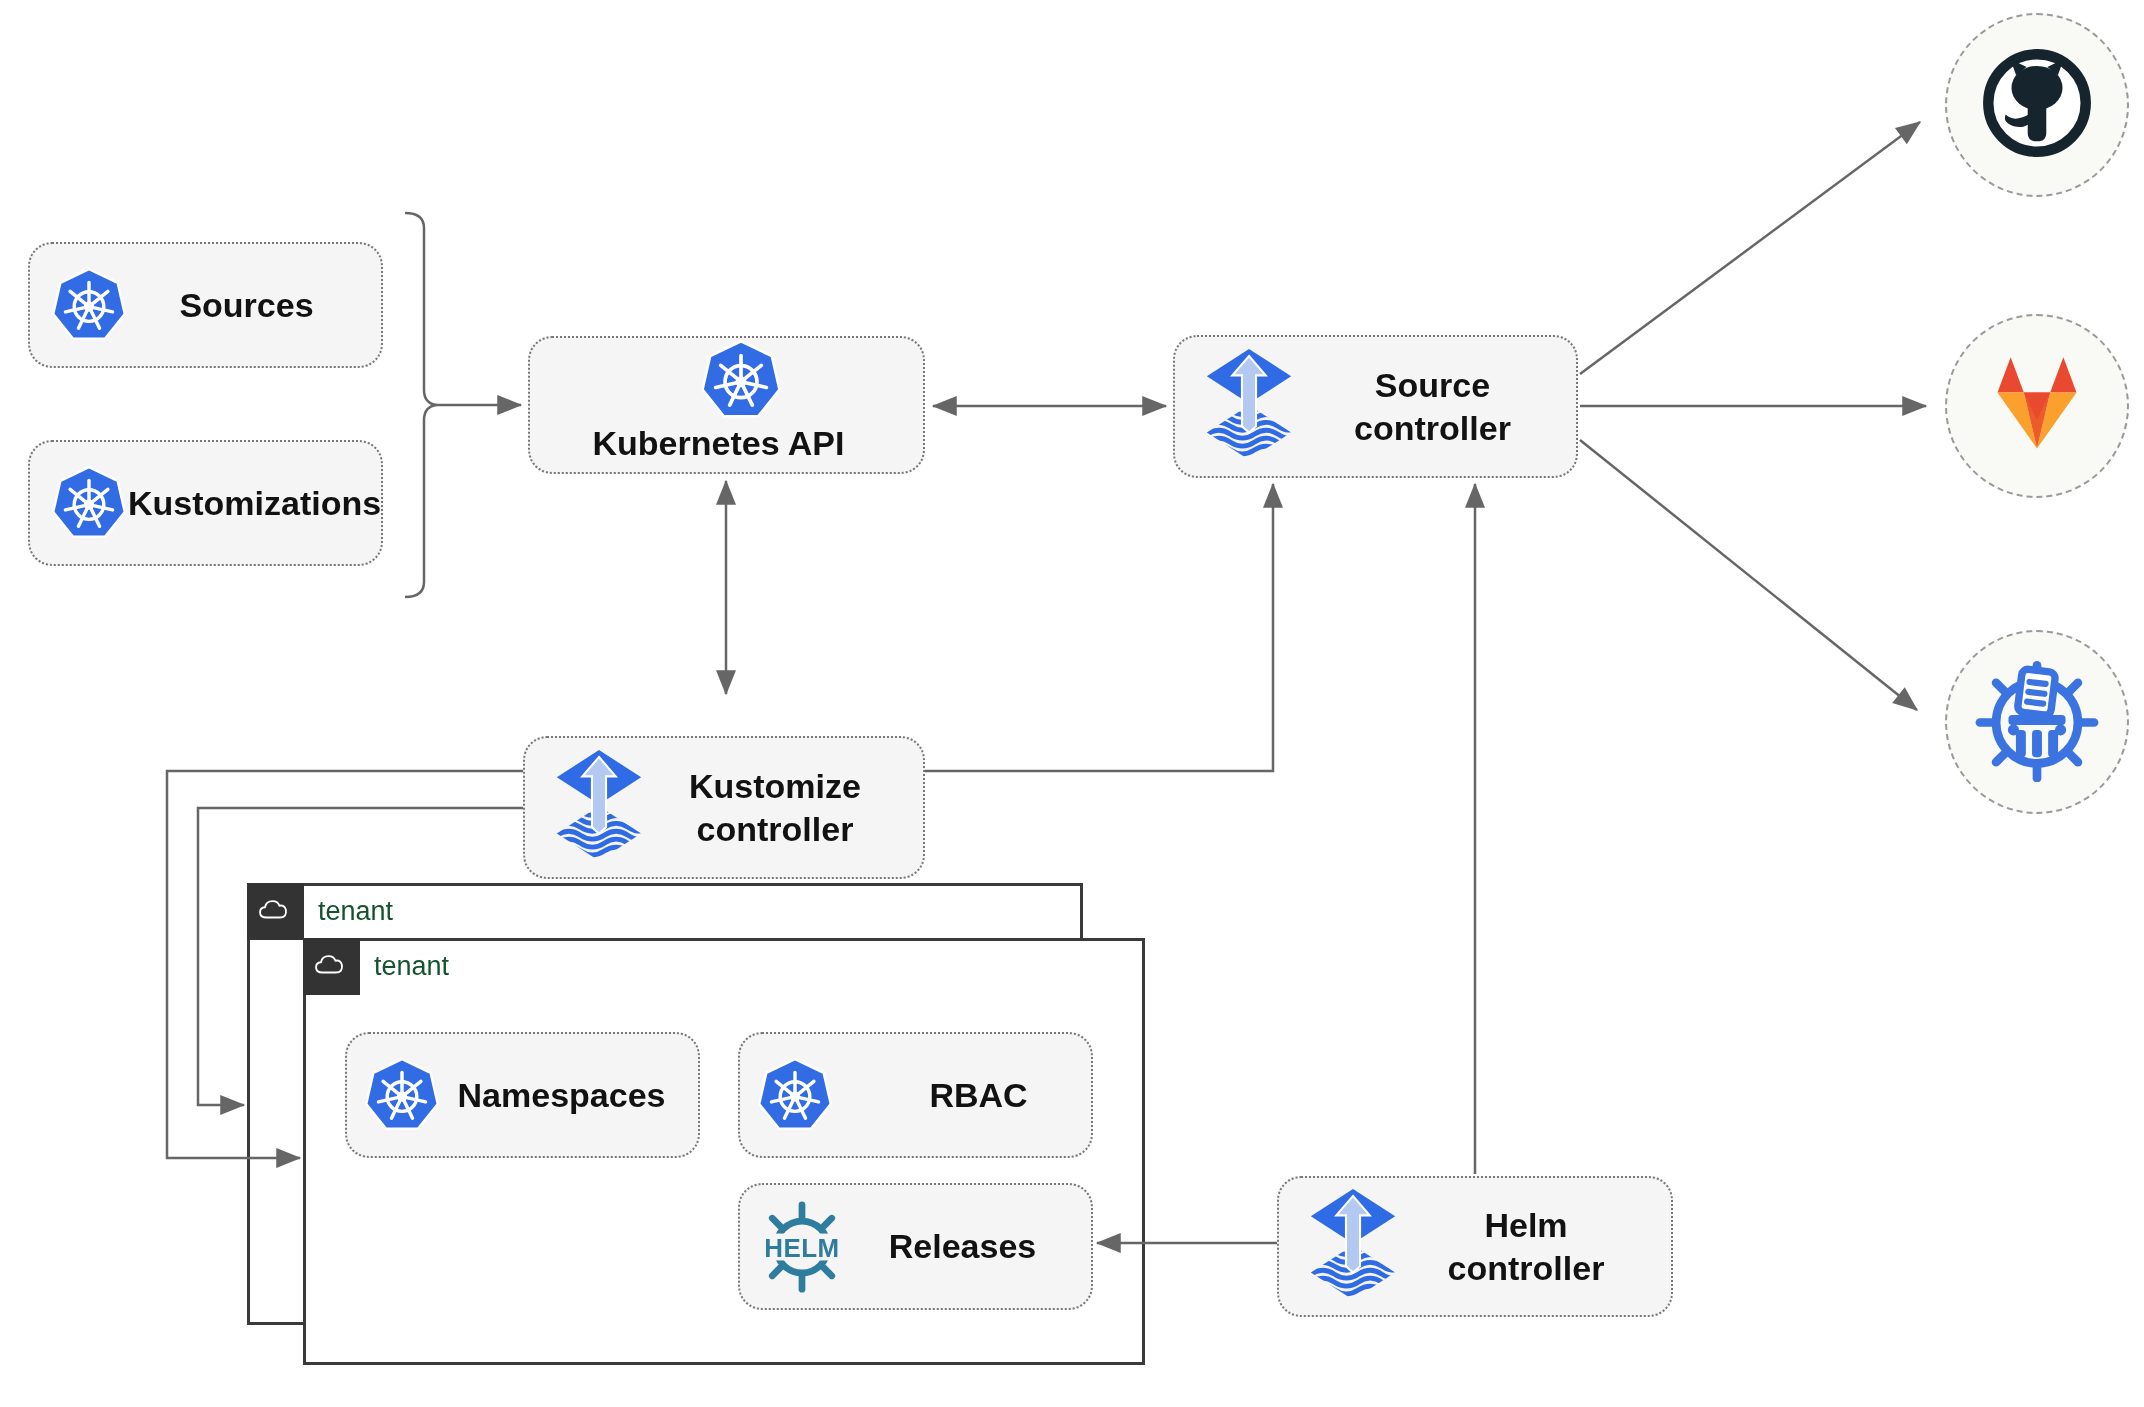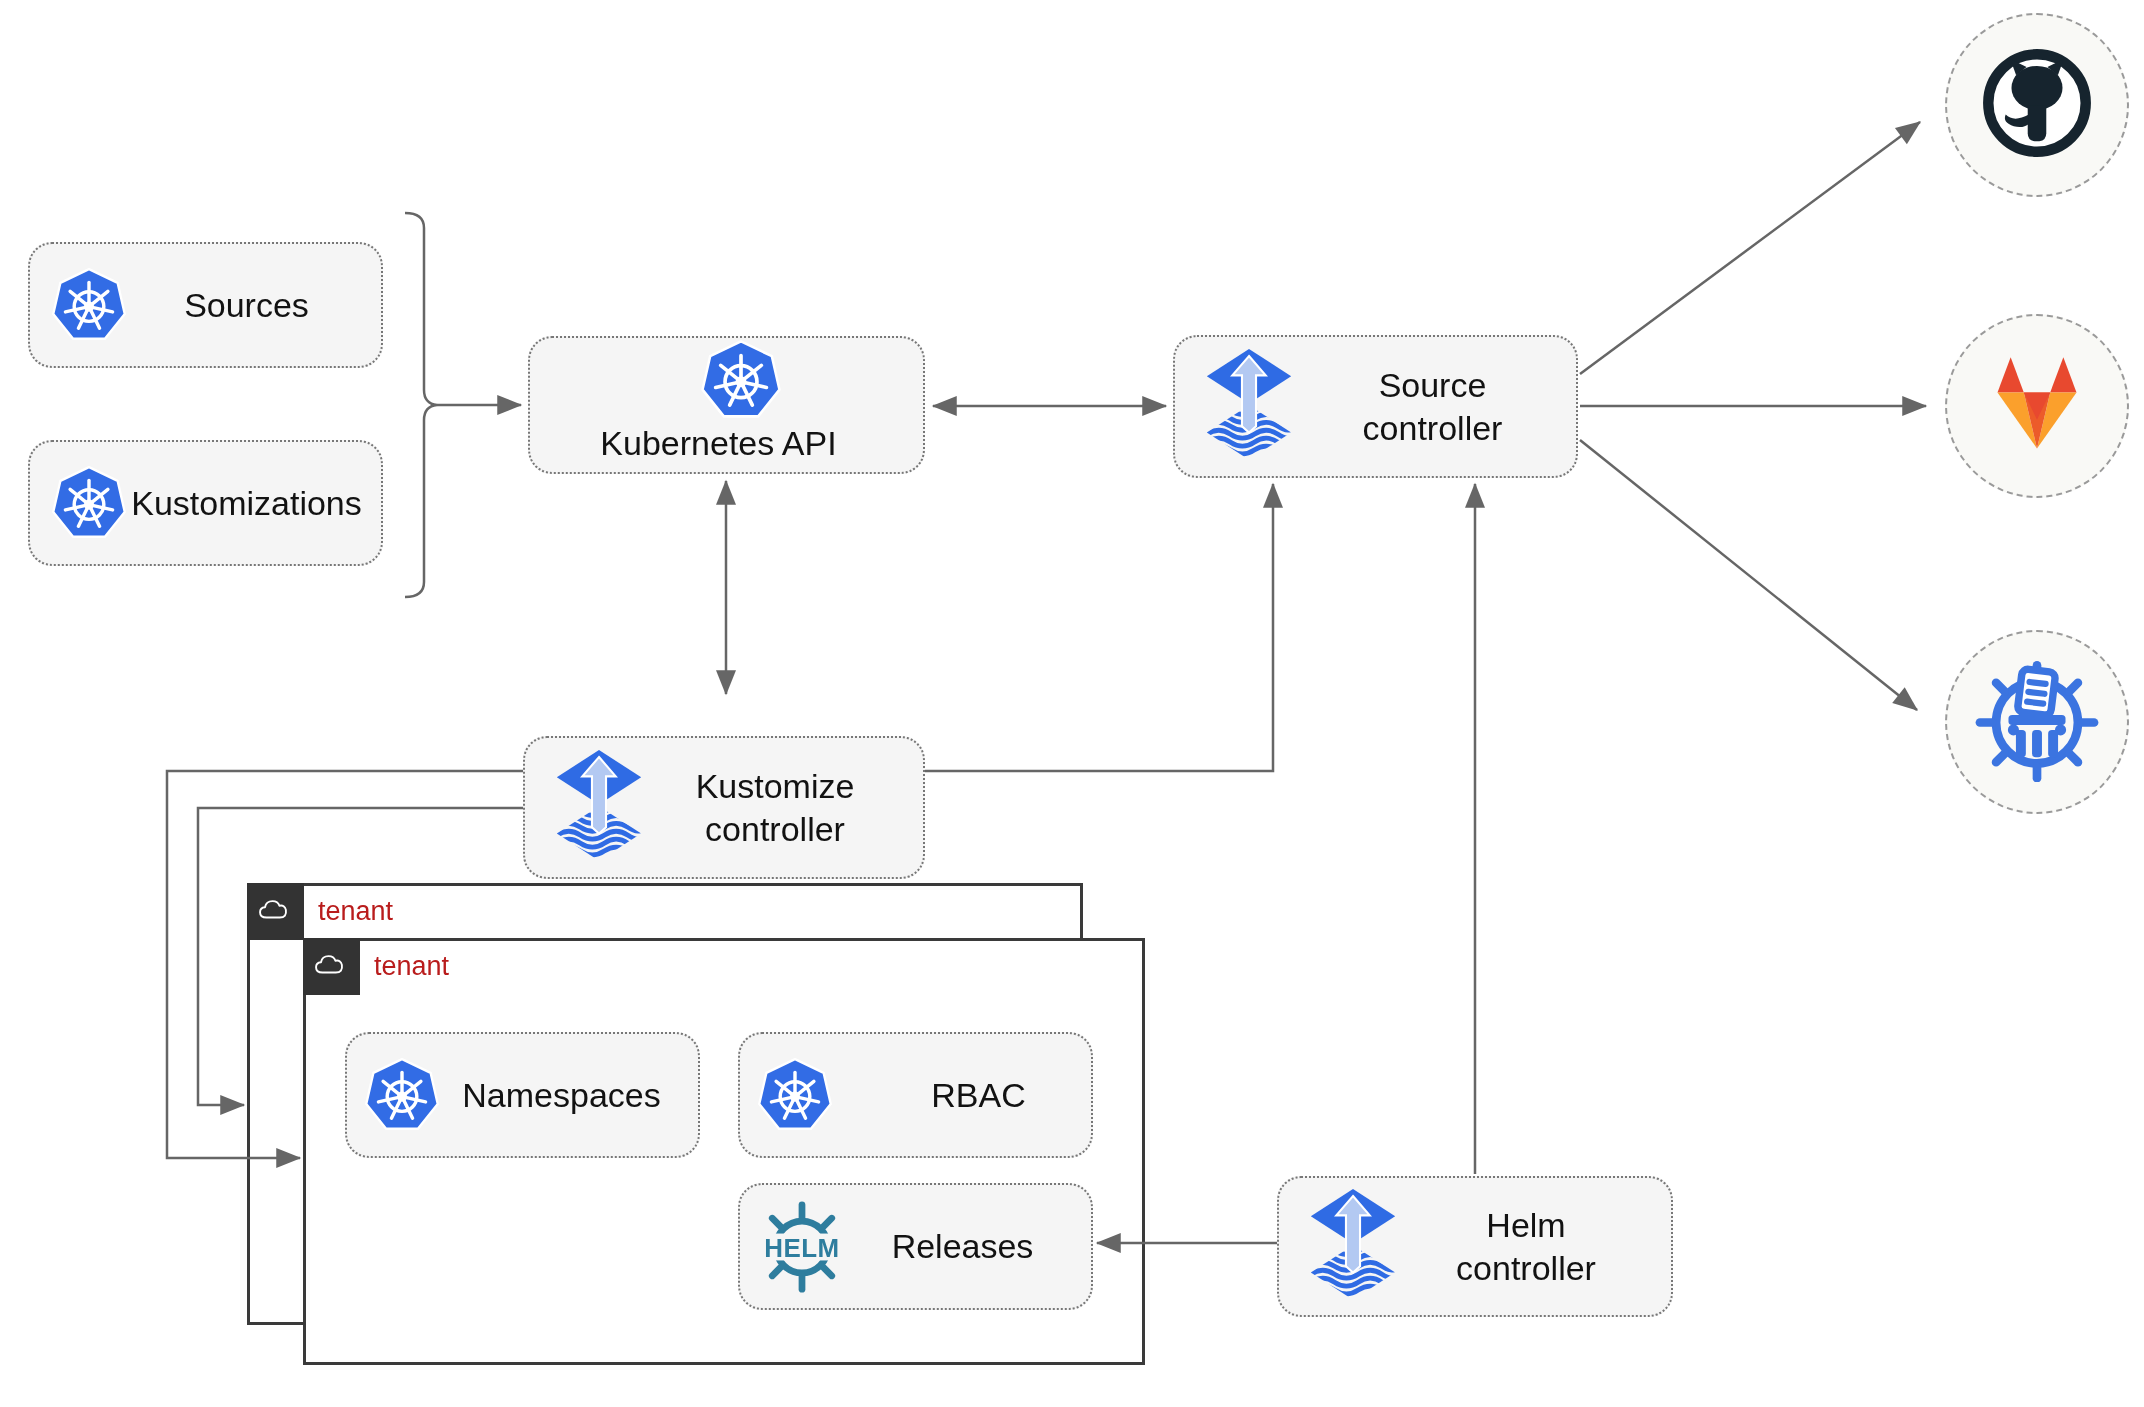--- a/index.html
+++ b/index.html
@@ -6,29 +6,29 @@
   body{font-family:"Liberation Sans","DejaVu Sans",sans-serif;}
   #canvas{position:relative;width:2144px;height:1407px;background:#ffffff;overflow:hidden;}
 
   
   #wires{position:absolute;left:0;top:0;width:2144px;height:1407px;pointer-events:none;z-index:40;}
   .connector{stroke:var(--arrow-gray);stroke-width:2.5;fill:none;}
   .arrhead{fill:var(--arrow-gray);}
 
   
   .node{position:absolute;box-sizing:border-box;background:var(--box-fill);
-        border:2px dotted #777;border-radius:24px;display:flex;align-items:center;z-index:20;}
+        border:2px dotted #777;border-radius:24px;display:flex;align-items:center;z-index:20;font-weight:bold;}
   .node .icon{flex:0 0 auto;margin-left:20px;display:flex;align-items:center;}
   .node .lbl{flex:1;text-align:center;font-size:34px;color:#121212;line-height:1.24;padding-right:16px;}
 
   
   .tenant{position:absolute;box-sizing:border-box;background:#ffffff;border:3px solid #3a3a3a;z-index:10;}
   .tenant .hd{position:absolute;top:-3px;left:-3px;width:57px;height:57px;background:var(--tenant-header);
               display:flex;align-items:center;justify-content:center;}
-  .tenant .tlabel{position:absolute;top:-3px;left:68px;height:57px;line-height:57px;font-size:27px;color:#b91c1c;}
+  .tenant .tlabel{position:absolute;top:-3px;left:68px;height:57px;line-height:57px;font-size:27px;color:#14532d;}
 
   
   .ep{position:absolute;width:184px;height:184px;box-sizing:border-box;border-radius:50%;
       border:2.5px dashed #9a9a9a;background:#f9f9f6;display:flex;align-items:center;justify-content:center;z-index:20;}
 
   
   .f-k8s{fill:var(--kubernetes-blue);}
   .f-flux{fill:var(--flux-blue);}
   .s-flux{stroke:var(--flux-blue);}
   .f-fluxlight{fill:var(--flux-arrow-light);}

